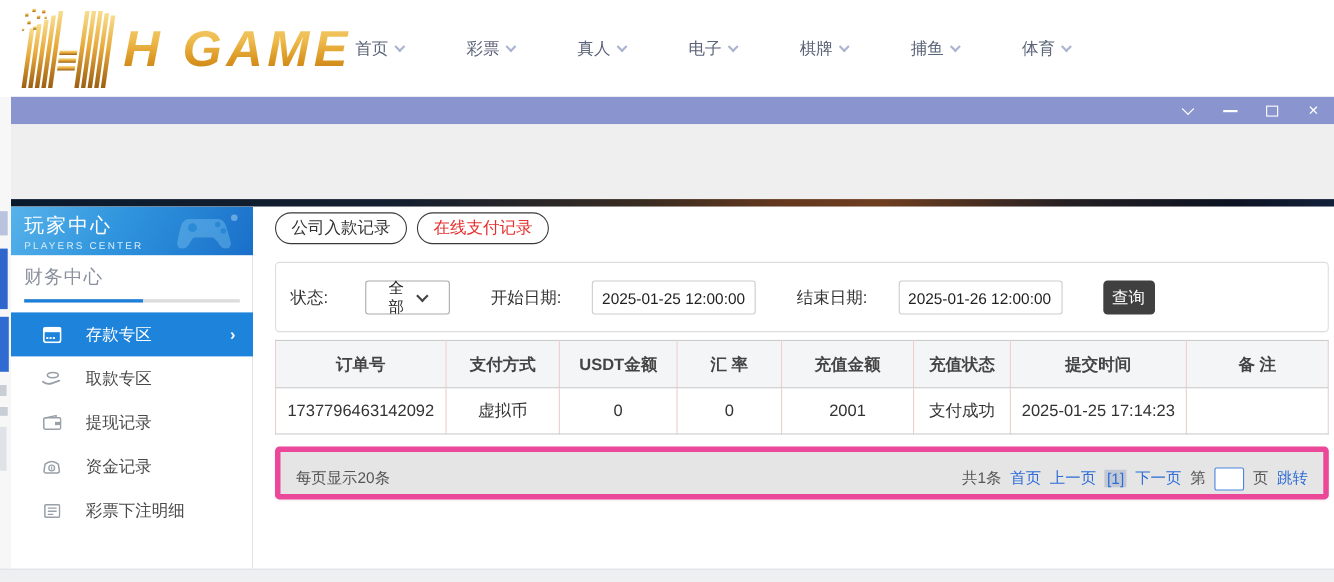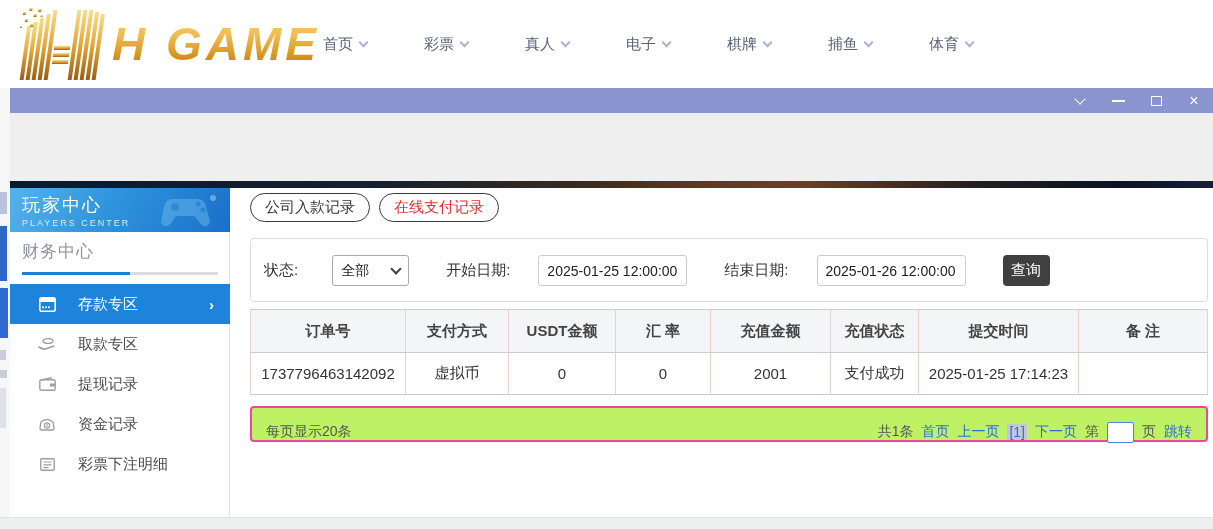--- a/index.html
+++ b/index.html
@@ -62,36 +62,36 @@
   .main { position:absolute; left:220px; top:0; width:983px; height:329px; background:#fff; }
   .tabs { position:absolute; left:20px; top:5px; display:flex; gap:9px; }
   .tab { height:29px; border:1.5px solid #3a3a3a; border-radius:15px; padding:0 14px;
          display:flex; align-items:center; font-size:15px; color:#333; background:#fff; cursor:pointer; }
   .tab.active { color:#e62e2e; }
 
   .filterbox { position:absolute; left:20px; top:50px; width:958px; height:64px; border:1px solid #ddd; border-radius:4px; background:#fff; }
   .filterrow { position:absolute; left:13px; top:16px; height:31px; display:flex; align-items:center;gap:26px; }
   .f-label { font-size:15px; color:#333; }
   .f-select { margin-left:8px; width:77px; height:31px; border:1px solid #aaa; border-radius:3px;
-    display:flex; align-items:center; justify-content:space-between; padding:0 8px; font-size:14px; color:#222; cursor:pointer; background:#fff; }
+    display:flex; align-items:center; justify-content:space-between; padding:0 20px; font-size:14px; color:#222; cursor:pointer; background:#fff; }
   .f-select .tri { width:8px; height:8px; border-right:2px solid #444; border-bottom:2px solid #444; transform:rotate(45deg); margin-top:-4px; }
   .f-input { height:31px; width:149px; border:1px solid #ccc; border-radius:3px; padding:0 8px;
     font-size:14px; color:#222; font-family:"Liberation Sans",sans-serif; }
   .gap1 { margin-left:11px; } .gap2 { margin-left:2px; }
   .btn-query { margin-left:11px; width:47px; height:31px; background:#404040; color:#fff; border:none;
     border-radius:4px; font-size:15px; cursor:pointer; font-family:"Liberation Sans",sans-serif; }
 
   .datatable { position:absolute; left:20px; top:121px; width:957px; border-collapse:collapse; table-layout:fixed; }
   .datatable th { height:43px; background:#f4f5f7; font-size:15px; font-weight:bold; color:#444;
     border-top:1px solid #ccc; border-bottom:1px solid #ccc; border-left:1px solid #eecfcf; border-right:1px solid #eecfcf; }
   .datatable td { height:42px; background:#fff; font-size:15px; color:#333; text-align:center;
     border-bottom:1px solid #ccc; border-left:1px solid #eecfcf; border-right:1px solid #eecfcf; }
 
-  .pagebox { position:absolute; left:20px; top:218px; width:958px; height:36px; border:2px solid #ec4899;
-    border-radius:4px; background:#bef264; box-shadow:0 1px 2px rgba(0,0,0,.06); }
+  .pagebox { position:absolute; left:20px; top:218px; width:958px; height:48px; border:5px solid #ec4899;
+    border-radius:4px; background:#e5e5e5; box-shadow:0 1px 2px rgba(0,0,0,.06); }
   .pagesize { position:absolute; left:14px; top:15px; font-size:14px; color:#555; }
   .pager { position:absolute; right:14px; top:0; height:48px; display:flex; align-items:center; gap:8px; font-size:14px; }
   .pg-plain { color:#555; }
   .pg-link { color:#2e6cd6; cursor:pointer; }
   .pg-cur { color:#2e6cd6; background:#c3c9d4; padding:0 2px; }
   .pg-input { width:27px; height:21px; border:1px solid #4a84e0; border-radius:2px; }
 
   .bottomstrip { position:absolute; left:0; top:517px; width:1213px; height:12px; background:#edeff1; border-top:1px solid #e0e2e4; }
 </style>
 </head>

